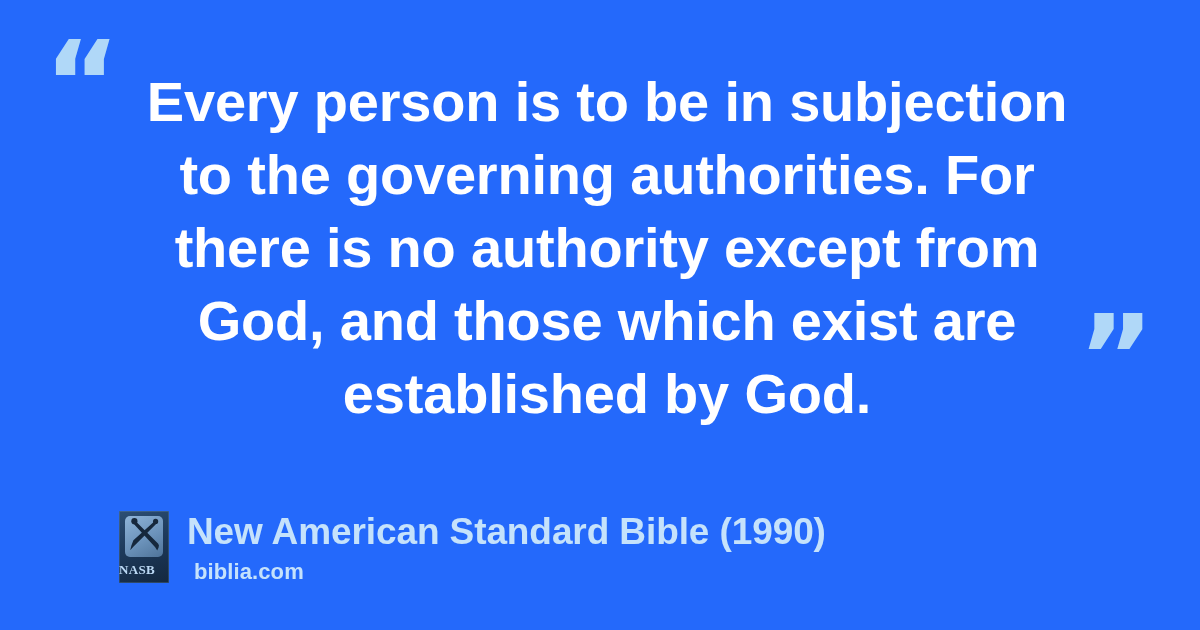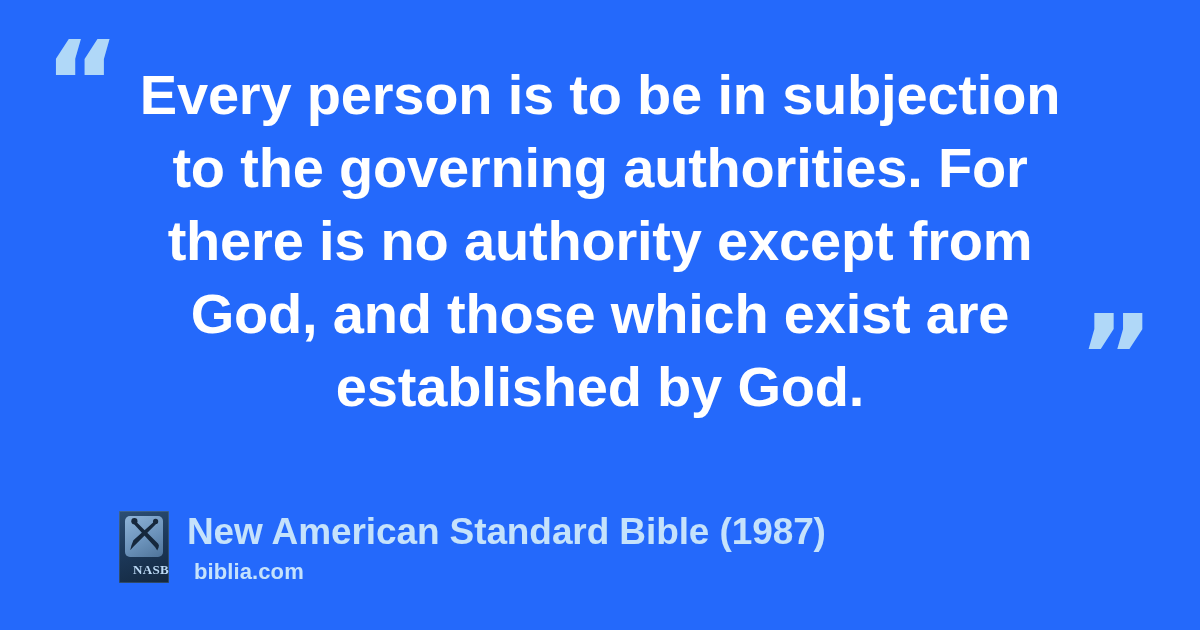--- a/index.html
+++ b/index.html
@@ -37,21 +37,21 @@
     left: 120px;
     top: 58px;
     width: 960px;
     text-align: center;
     color: #ffffff;
     font-family: "Liberation Sans", "DejaVu Sans", sans-serif;
     font-weight: bold;
     font-size: 56px;
     line-height: 73px;
     letter-spacing: -0.2px;
-    margin: 0;
+    margin: 7px;
     -webkit-font-smoothing: antialiased;
   }
 
   
   .quote-mark {
     position: absolute;
     color: #b0d8f8;
     font-family: "DejaVu Sans", "Liberation Sans", sans-serif;
     font-weight: bold;
     font-size: 116px;
@@ -104,21 +104,21 @@
     position: absolute;
     left: 0;
     top: 0;
   }
 
   #nasb-logo-word {
     position: absolute;
     left: 0;
     right: 0;
     bottom: 5px;
-    text-align: right;
+    text-align: left;
     font-family: "Liberation Serif", "DejaVu Serif", serif;
     font-size: 13px;
     font-weight: bold;
     letter-spacing: 0.3px;
     color: #bcd9f4;
   }
 
   #attribution-text {
     margin-left: 18px;
     display: flex;
@@ -173,19 +173,19 @@
             <path d="M30.4 4.4 L32.6 6.6 L12.4 26.8 L8.6 30.6 L5.2 34.2 L6.4 29.4 L8.4 24.2 Z"></path>
             <circle cx="9.4" cy="5.2" r="3.1"></circle>
             <circle cx="30.6" cy="5.4" r="2.6"></circle>
           </g>
         </svg>
       </div>
       <div id="nasb-logo-word">NASB</div>
     </div>
 
     <div id="attribution-text">
-      <div id="source-name">New American Standard Bible (1987)</div>
+      <div id="source-name">New American Standard Bible (1990)</div>
       <div id="source-site">biblia.com</div>
     </div>
 
   </div>
 
 </div>
 
 </body></html>

